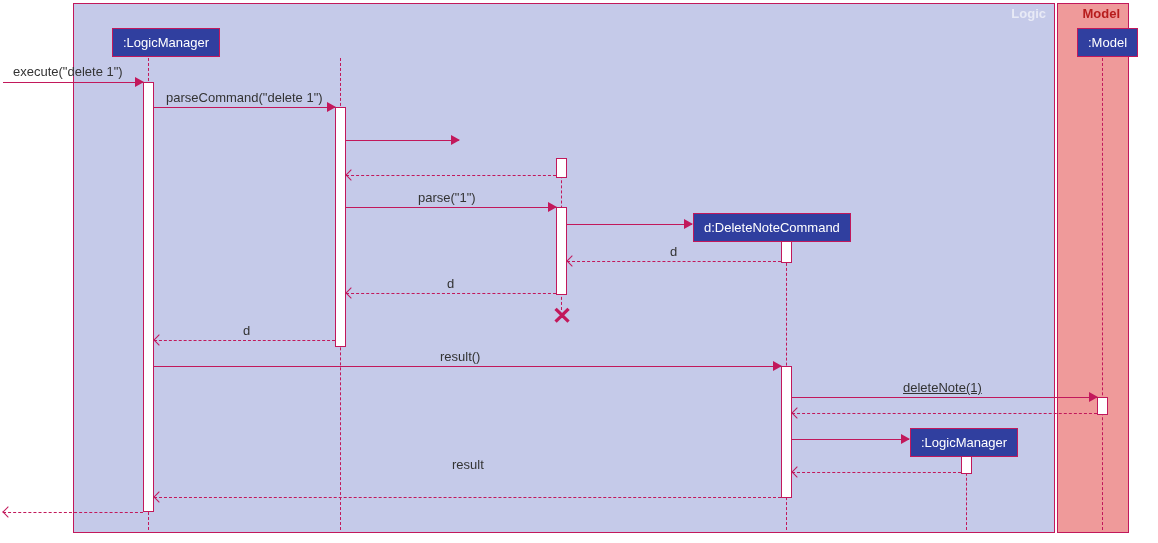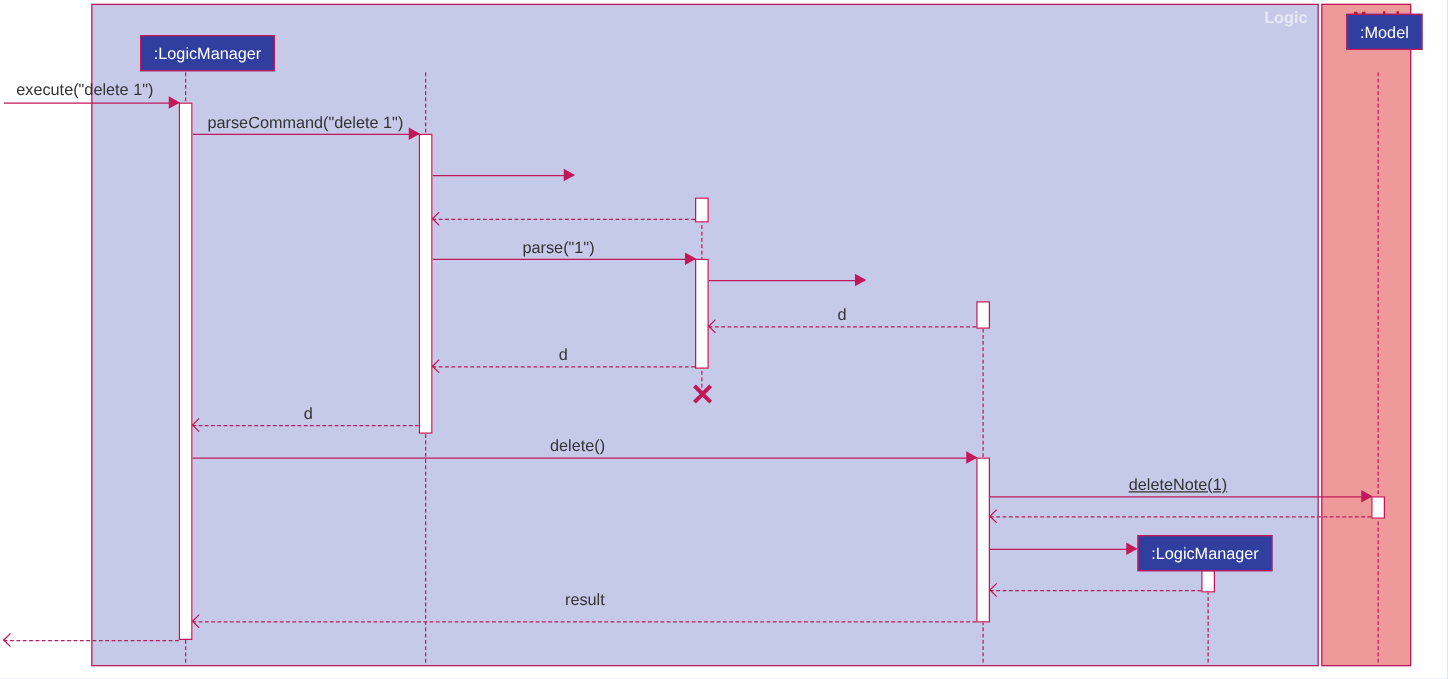--- a/index.html
+++ b/index.html
@@ -94,22 +94,23 @@
 <div class="canvas">
 
   <div class="frame frame-logic">
     <span class="frame-label">Logic</span>
   </div>
   <div class="frame frame-model">
     <span class="frame-label">Model</span>
   </div>
 
   <div class="participant" style="left:112px; top:28px;">:LogicManager</div>
+  <div class="participant" style="left:693px; top:213px;">d:DeleteNoteCommand</div>
   <div class="participant" style="left:910px; top:428px;">:LogicManager</div>
-  <div class="participant" style="left:1077px; top:11px;">:Model</div>
+  <div class="participant" style="left:1077px; top:28px;">:Model</div>
 
   <div class="lifeline" style="left:148px; top:58px; height:472px;"></div>
   <div class="lifeline" style="left:340px; top:58px; height:472px;"></div>
   <div class="lifeline" style="left:561px; top:160px; height:150px;"></div>
   <div class="lifeline" style="left:786px; top:243px; height:287px;"></div>
   <div class="lifeline" style="left:966px; top:458px; height:72px;"></div>
   <div class="lifeline" style="left:1102px; top:58px; height:472px;"></div>
 
   <div class="activation" style="left:143px; top:82px; width:11px; height:430px;"></div>
   <div class="activation" style="left:335px; top:107px; width:11px; height:240px;"></div>
@@ -148,37 +149,37 @@
   <div class="msg-text" style="left:447px; top:276px;">d</div>
   <div class="msg-line dashed" style="left:346px; top:293px; width:210px;"></div>
   <div class="arrow arrow-left-open" style="left:347px; top:289px;"></div>
 
   <div class="destroy-x" style="left:552px; top:302px;">✕</div>
 
   <div class="msg-text" style="left:243px; top:323px;">d</div>
   <div class="msg-line dashed" style="left:154px; top:340px; width:181px;"></div>
   <div class="arrow arrow-left-open" style="left:155px; top:336px;"></div>
 
-  <div class="msg-text" style="left:440px; top:349px;">delete()</div>
+  <div class="msg-text" style="left:440px; top:349px;">result()</div>
   <div class="msg-line" style="left:154px; top:366px; width:627px;"></div>
   <div class="arrow arrow-right-solid" style="left:773px; top:361px;"></div>
 
   <div class="msg-text" style="left:903px; top:380px;text-decoration:underline;">deleteNote(1)</div>
   <div class="msg-line" style="left:792px; top:397px; width:305px;"></div>
   <div class="arrow arrow-right-solid" style="left:1089px; top:392px;"></div>
 
   <div class="msg-line dashed" style="left:792px; top:413px; width:305px;"></div>
   <div class="arrow arrow-left-open" style="left:793px; top:409px;"></div>
 
   <div class="msg-line" style="left:792px; top:439px; width:117px;"></div>
   <div class="arrow arrow-right-solid" style="left:901px; top:434px;"></div>
 
   <div class="msg-line dashed" style="left:792px; top:472px; width:169px;"></div>
   <div class="arrow arrow-left-open" style="left:793px; top:468px;"></div>
 
-  <div class="msg-text" style="left:452px; top:472px;">result</div>
+  <div class="msg-text" style="left:452px; top:457px;">result</div>
   <div class="msg-line dashed" style="left:154px; top:497px; width:627px;"></div>
   <div class="arrow arrow-left-open" style="left:155px; top:493px;"></div>
 
   <div class="msg-line dashed" style="left:3px; top:512px; width:140px;"></div>
   <div class="arrow arrow-left-open" style="left:4px; top:508px;"></div>
 
 </div>
 
 </body></html>

